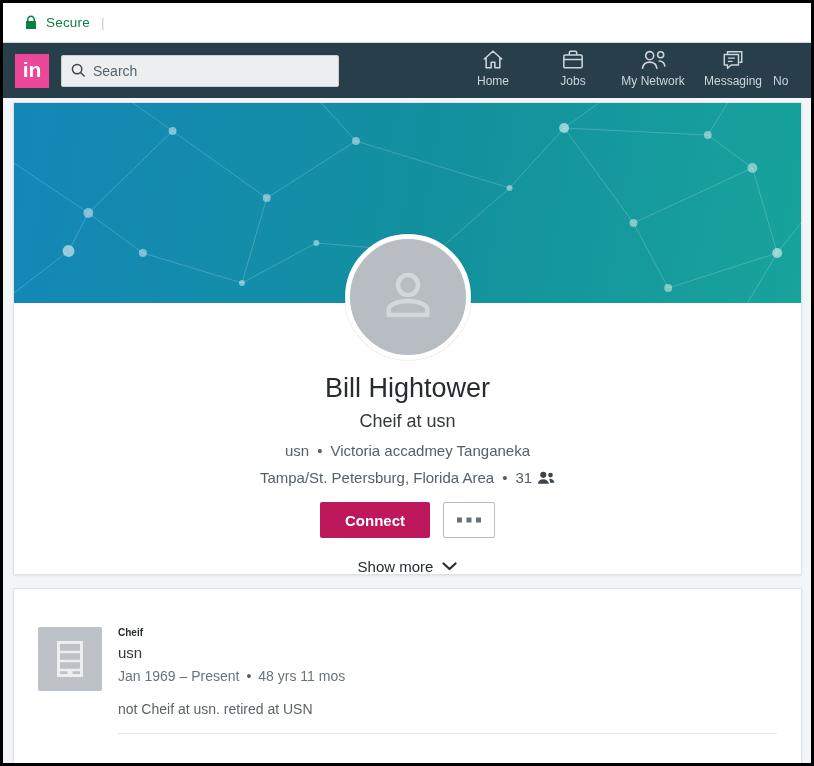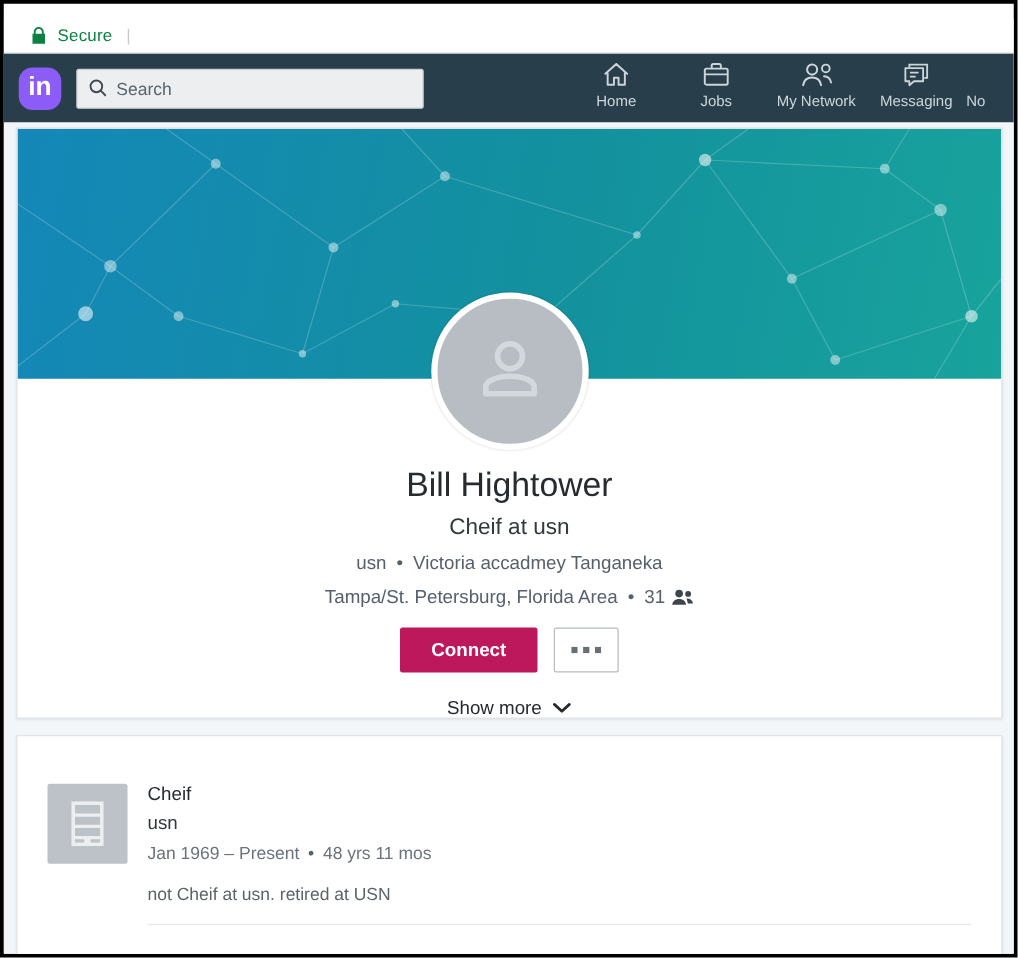--- a/index.html
+++ b/index.html
@@ -6,36 +6,35 @@
   html,body { width:814px; height:766px; }
   body {
     border:3px solid #000;
     background:#fff;
     font-family:"Liberation Sans", sans-serif;
     overflow:hidden;
   }
 
   
   .addressbar {
-    height:28px; background:#fff; border-bottom:1px solid #d6d6d6;
+    height:40px; background:#fff; border-bottom:1px solid #d6d6d6;
     display:flex; align-items:center; padding-left:22px; gap:9px;
     font-size:13.5px;
-    margin-top:12px;
   }
   .secure-label { color:#0b8043; font-weight:500; letter-spacing:.2px; }
   .addr-divider { color:#c9c9c9; font-weight:300; padding:0 2px; }
   .url-text { color:#45494d; letter-spacing:.1px; }
 
   
   .nav {
     height:55px; background:#283e4a; display:flex; align-items:center;
     padding-left:12px; overflow:hidden;
   }
   .logo {
-    width:34px; height:34px; background:#8b5cf6; border-radius:11px;
+    width:34px; height:34px; background:#ec4899; border-radius:0;
     color:#fff; font-weight:bold; font-size:21px; line-height:32px;
     text-align:center; flex:0 0 auto;
   }
   .searchbox {
     width:278px; height:32px; margin-left:12px; background:#eceef0;
     border:1px solid #c9cfd4; border-radius:2px; display:flex;
     align-items:center; padding:0 9px; gap:7px; flex:0 0 auto;
   }
   .searchbox input {
     border:none; outline:none; background:transparent; font-size:14px;
@@ -90,21 +89,21 @@
 
   
   .experience-card { height:195px; padding:18px 24px; overflow:hidden; }
   .section-title { font-size:20px; font-weight:400; color:#33383d; }
   .entry { display:flex; gap:16px; margin-top:20px; }
   .entry-logo {
     width:64px; height:64px; background:#bcc2c7; border-radius:2px;
     display:flex; align-items:center; justify-content:center; cursor:pointer;
     flex:0 0 auto;
   }
-  .entry-title { font-size:15px; font-weight:normal; color:#262b30; }
+  .entry-title { font-size:10px; font-weight:bold; color:#262b30; }
   .entry-company { font-size:15px; color:#33383d; margin-top:6px; }
   .entry-dates { font-size:14px; color:#6a737b; margin-top:7px;
     display:flex; align-items:center; gap:7px; }
   .entry-desc { font-size:14px; color:#5c6368; margin-top:17px; }
   .entry-divider { border-top:1px solid #e6e9ec; margin:16px 0 0 80px; }
 </style>
 </head>
 <body>
 
 <div class="addressbar">

